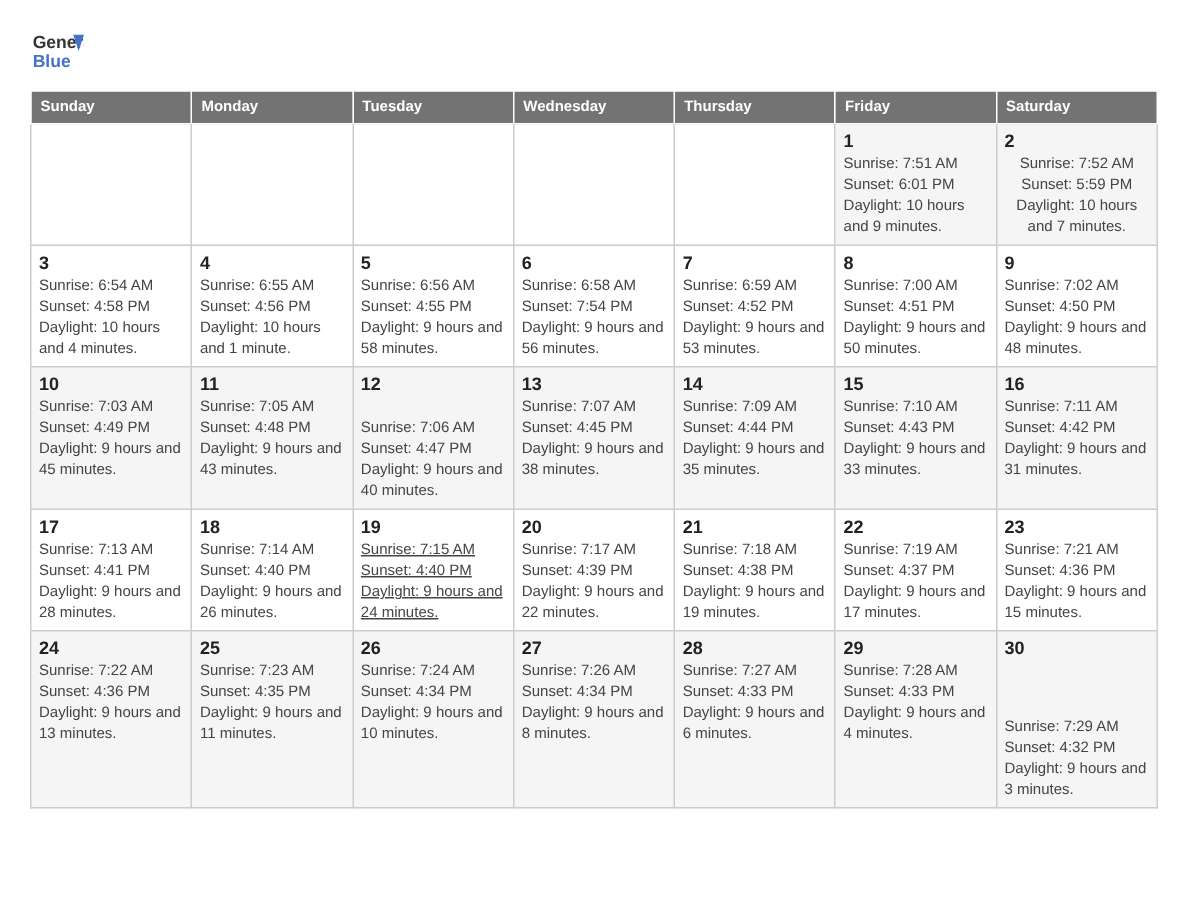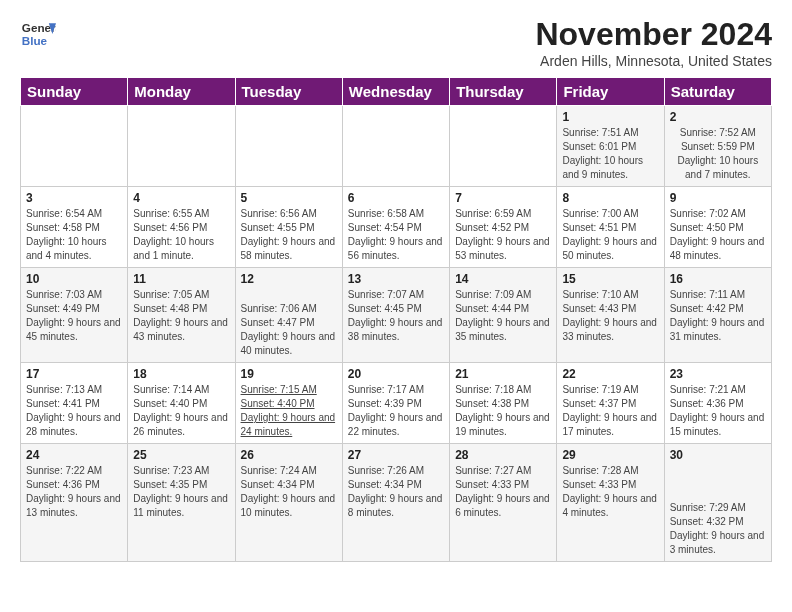--- a/index.html
+++ b/index.html
@@ -36,23 +36,23 @@
     .location-title {
       font-size: 14px;
       color: #444;
     }
     table {
       width: 100%;
       border-collapse: collapse;
       table-layout: fixed;
     }
     thead th {
-      background-color: #701a75;
+      background-color: #737373;
       color: #fff;
-      font-size: 15px;
+      font-size: 10px;
       font-weight: bold;
       padding: 5px 6px;
       text-align: left;
       border: 1px solid #fff;
     }
     tbody td {
       border: 1px solid #ccc;
       vertical-align: top;
       padding: 4px 5px;
       font-size: 10px;
@@ -82,24 +82,20 @@
 </head>
 <body>
 
 <div class="header-section">
   <div class="logo">
     <svg class="logo-icon" viewBox="0 0 40 40">
       <text x="2" y="18" font-size="13" font-weight="bold" fill="#333">General</text>
       <text x="2" y="32" font-size="13" font-weight="bold" fill="#4472c4">Blue</text>
       <polygon points="32,8 40,8 36,20" fill="#4472c4"></polygon>
     </svg>
-  </div>
-  <div class="title-block">
-    <div class="month-title">November 2024</div>
-    <div class="location-title">Arden Hills, Minnesota, United States</div>
   </div>
 </div>
 
 <table>
   <thead>
     <tr>
     <th>Sunday</th>
         <th>Monday</th>
         <th>Tuesday</th>
         <th>Wednesday</th>
@@ -143,21 +139,21 @@
         </td>
         <td>
           <span class="day-number">5</span>
           <div class="day-info" style="white-space: pre-line;">Sunrise: 6:56 AM
 Sunset: 4:55 PM
 Daylight: 9 hours and 58 minutes.</div>
         </td>
         <td>
           <span class="day-number">6</span>
           <div class="day-info" style="white-space: pre-line;">Sunrise: 6:58 AM
-Sunset: 4:54 PM
+Sunset: 7:54 PM
 Daylight: 9 hours and 56 minutes.</div>
         </td>
         <td>
           <span class="day-number">7</span>
           <div class="day-info" style="white-space: pre-line;">Sunrise: 6:59 AM
 Sunset: 4:52 PM
 Daylight: 9 hours and 53 minutes.</div>
         </td>
         <td>
           <span class="day-number">8</span>

